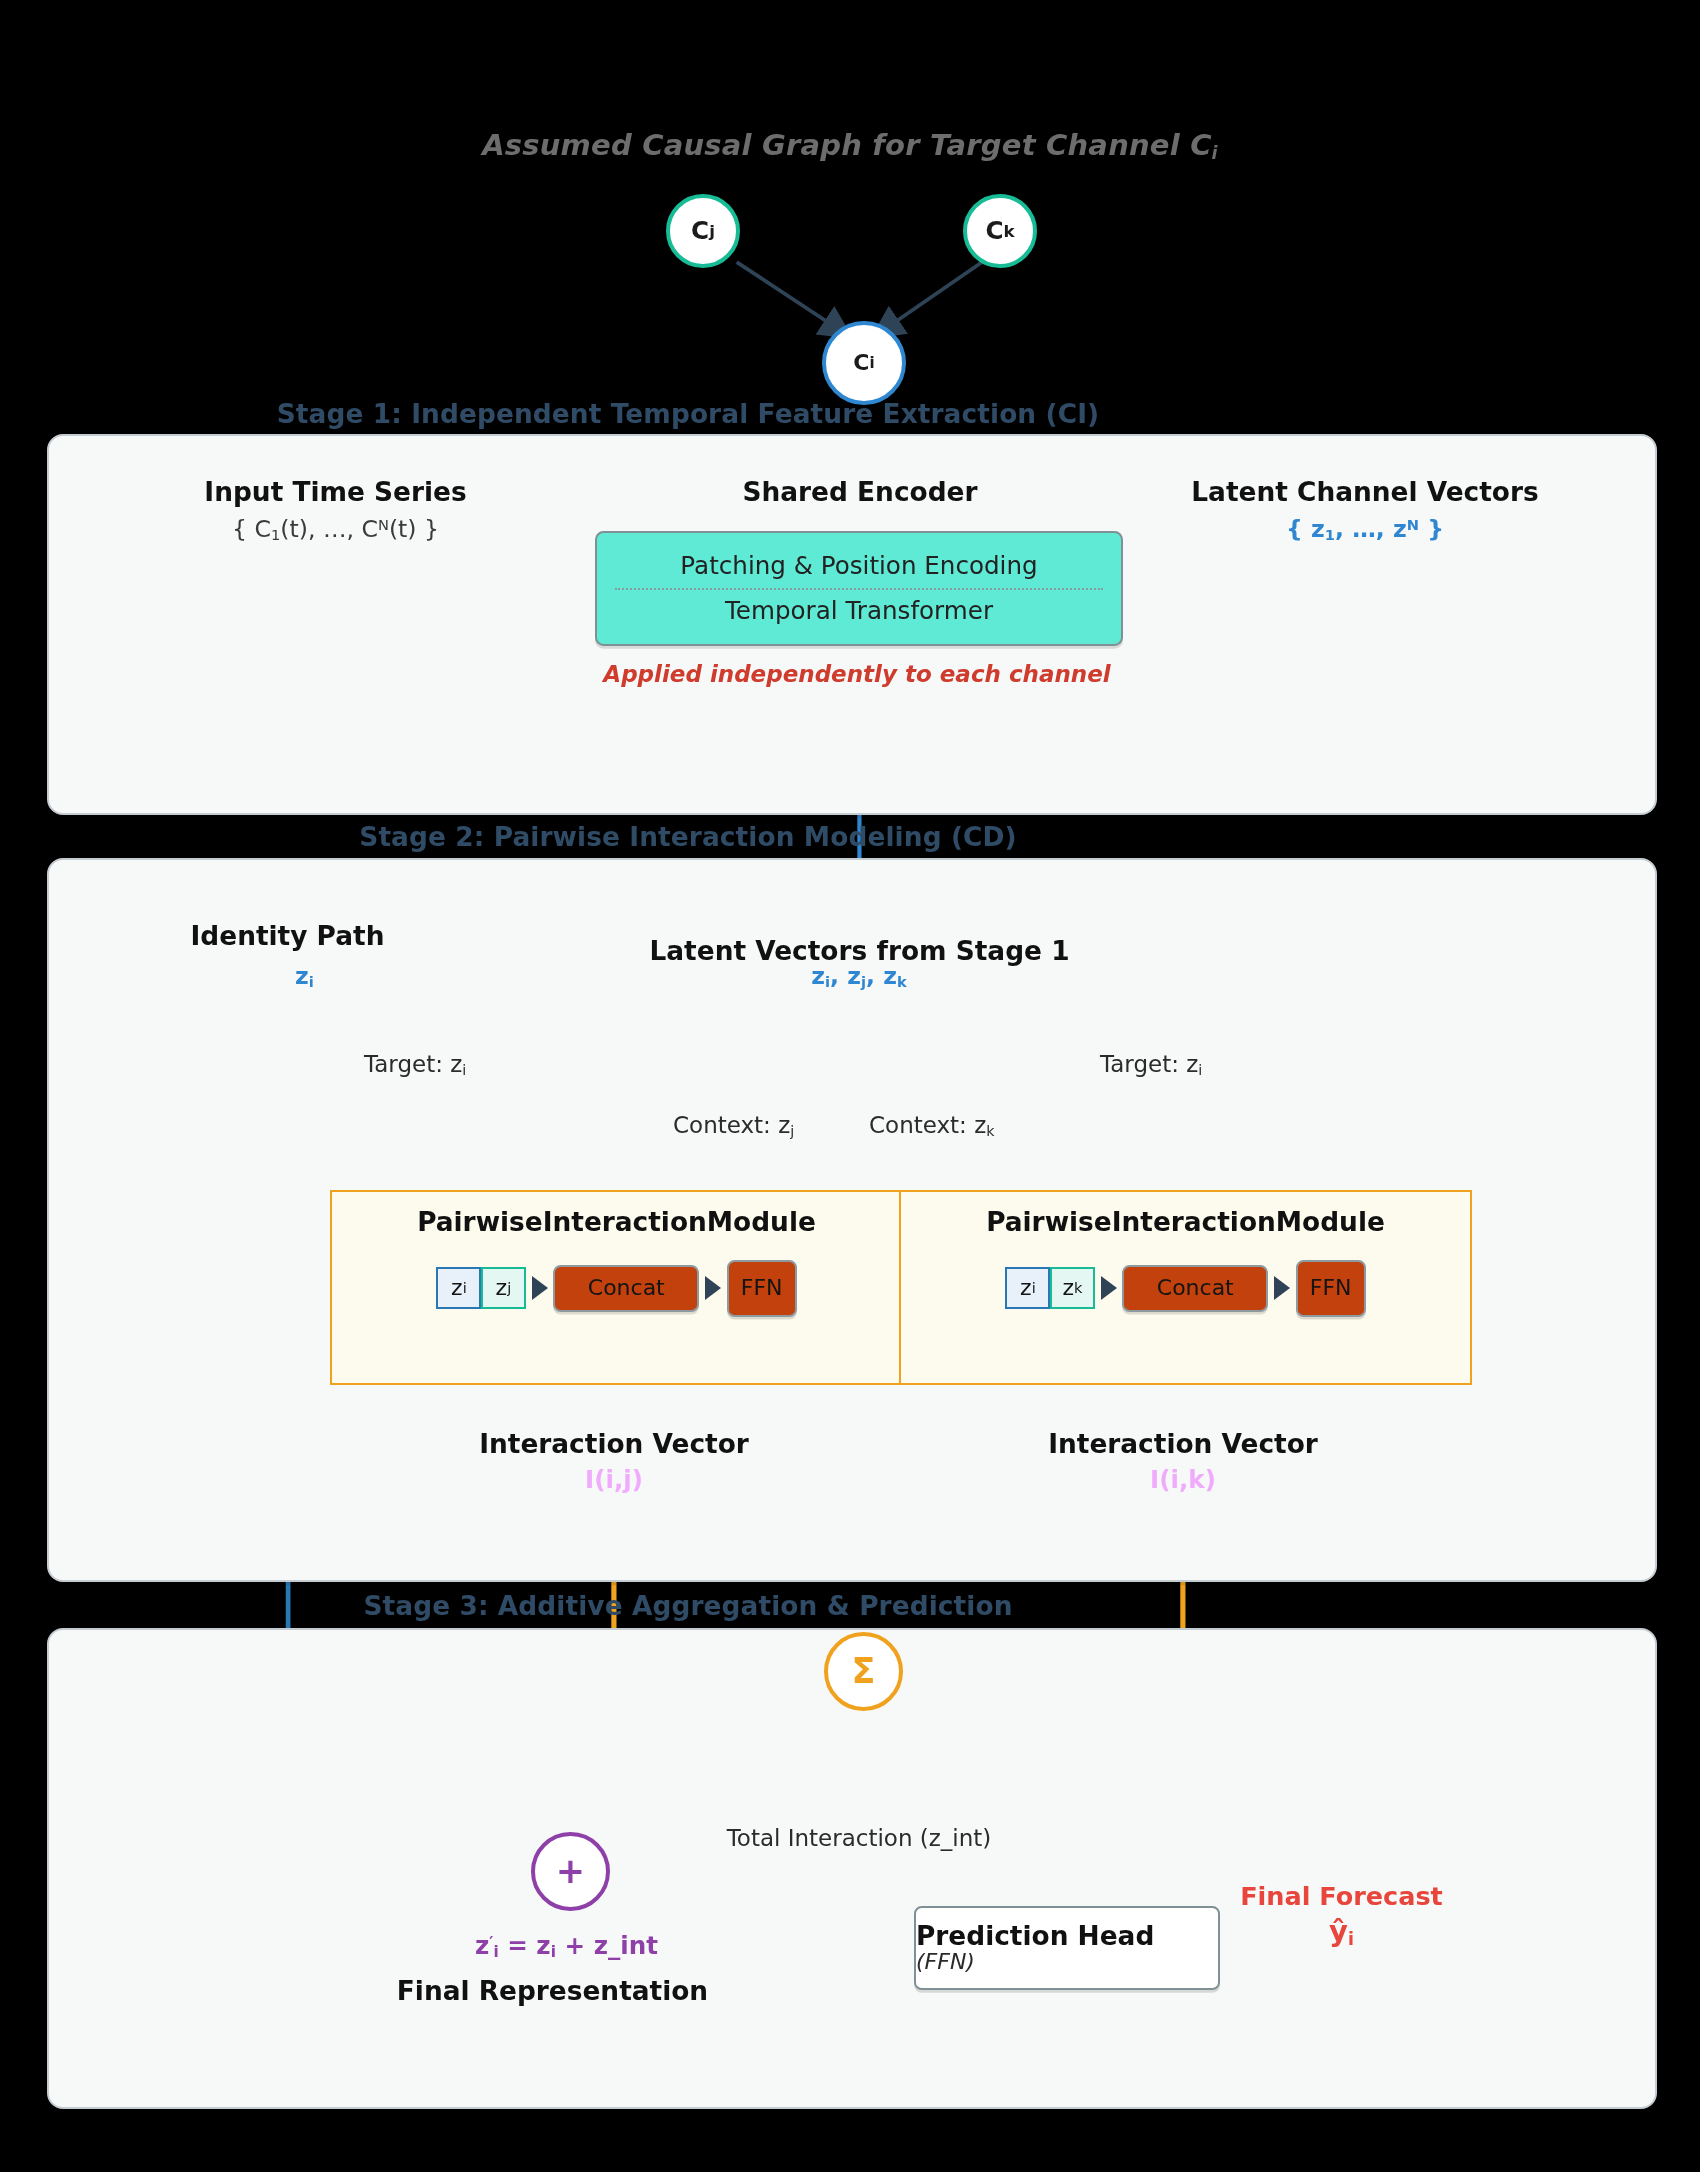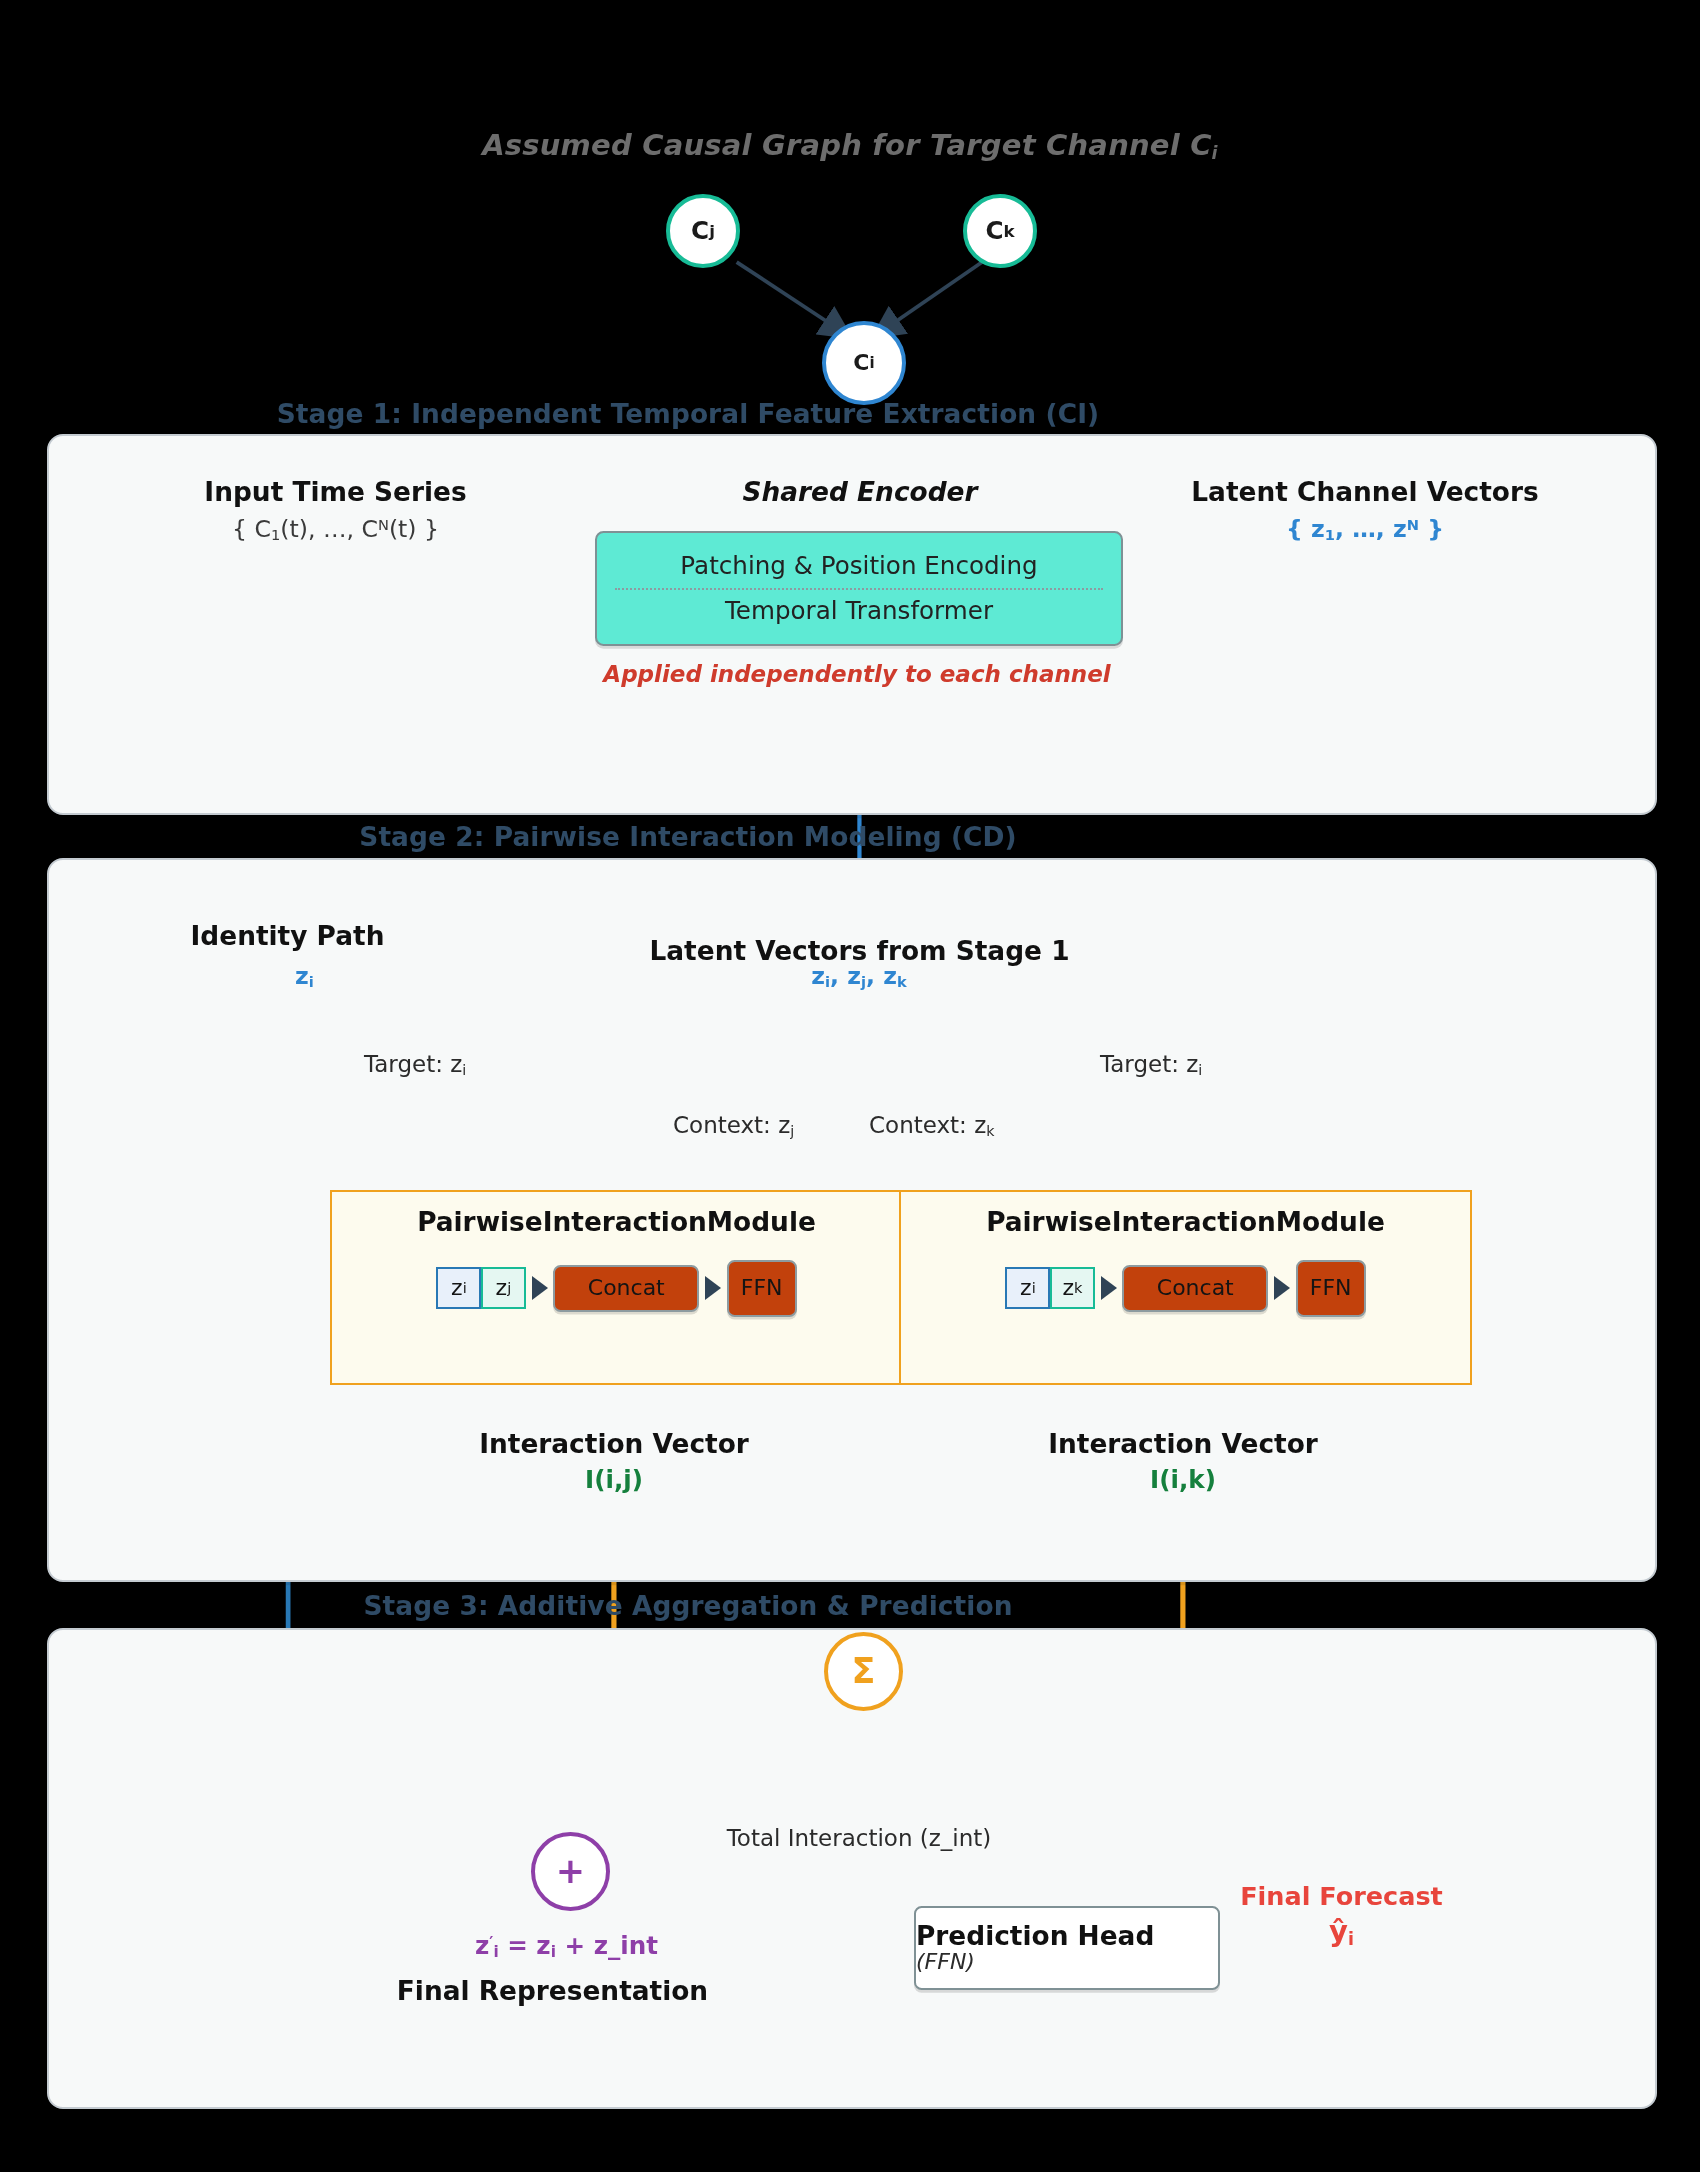--- a/index.html
+++ b/index.html
@@ -78,21 +78,21 @@
   .ztile-teal{background:#e5f7f2;border:2.4px solid #17bb96;}
   .pillbox{
     display:inline-flex;align-items:center;justify-content:center;
     background:#c2410c;border:2.8px solid #8d9ba0;border-radius:7.6px;
     box-shadow:0 2.4px 0 rgba(0,0,0,.13);
     font:400 22px/1 "DejaVu Sans",sans-serif;color:#141414;
   }
   .tri{width:0;height:0;border-top:12.3px solid transparent;border-bottom:12.3px solid transparent;border-left:16px solid #2f4356;}
 
   
-  .orange-lbl{font:700 24.6px/1.15 "DejaVu Sans",sans-serif;color:#15803d;}
+  .orange-lbl{font:700 24.6px/1.15 "DejaVu Sans",sans-serif;color:#f0abfc;}
   .purple-lbl{font:700 24.6px/1.15 "DejaVu Sans",sans-serif;color:#8e3fa8;}
   .purple-lbl sub{font-size:.62em;vertical-align:-.22em;}
   .purple-lbl sup{font-size:.62em;vertical-align:.42em;}
   .red-lbl{font:700 25.5px/1.12 "DejaVu Sans",sans-serif;color:#e8453c;}
   .red-lbl sub{font-size:.6em;vertical-align:-.22em;}
 
   
   .opcircle{
     border-radius:50%;background:#ffffff;display:flex;align-items:center;justify-content:center;
     font:700 35px/1 "DejaVu Sans",sans-serif;
@@ -191,21 +191,21 @@
 
 <div class="abs ctr stage-title" style="top:399px;">Stage 1: Independent Temporal Feature Extraction (CI)</div>
 
 <div class="abs panel" style="left:47px;top:434px;width:1606px;height:377px;"></div>
 
 <div class="abs ctr h-lbl" style="left:170px;top:477px;width:331px;">Input Time Series</div>
 <div class="abs ctr sub-lbl" style="left:170px;top:516px;width:331px;">
   <span>{ C</span><sub>1</sub><span>(t), …, C</span><sup>N</sup><span>(t) }</span>
 </div>
 
-<div class="abs ctr h-lbl" style="left:671px;top:477px;width:378px;font-style:italic;">Shared Encoder</div>
+<div class="abs ctr h-lbl" style="left:671px;top:477px;width:378px;">Shared Encoder</div>
 <div class="abs" id="encoder-box" style="left:595px;top:531px;width:524px;height:111px;">
   <div class="row">Patching &amp; Position Encoding</div>
   <div id="encoder-divider"></div>
   <div class="row">Temporal Transformer</div>
 </div>
 <div class="abs ctr note-red" style="left:529px;top:661px;width:656px;">Applied independently to each channel</div>
 
 <div class="abs ctr h-lbl" style="left:1143px;top:477px;width:444px;">Latent Channel Vectors</div>
 <div class="abs ctr sub-blue" style="left:1143px;top:516px;width:444px;">
   <span>{ z</span><sub>1</sub><span>, …, z</span><sup>N</sup><span> }</span>

